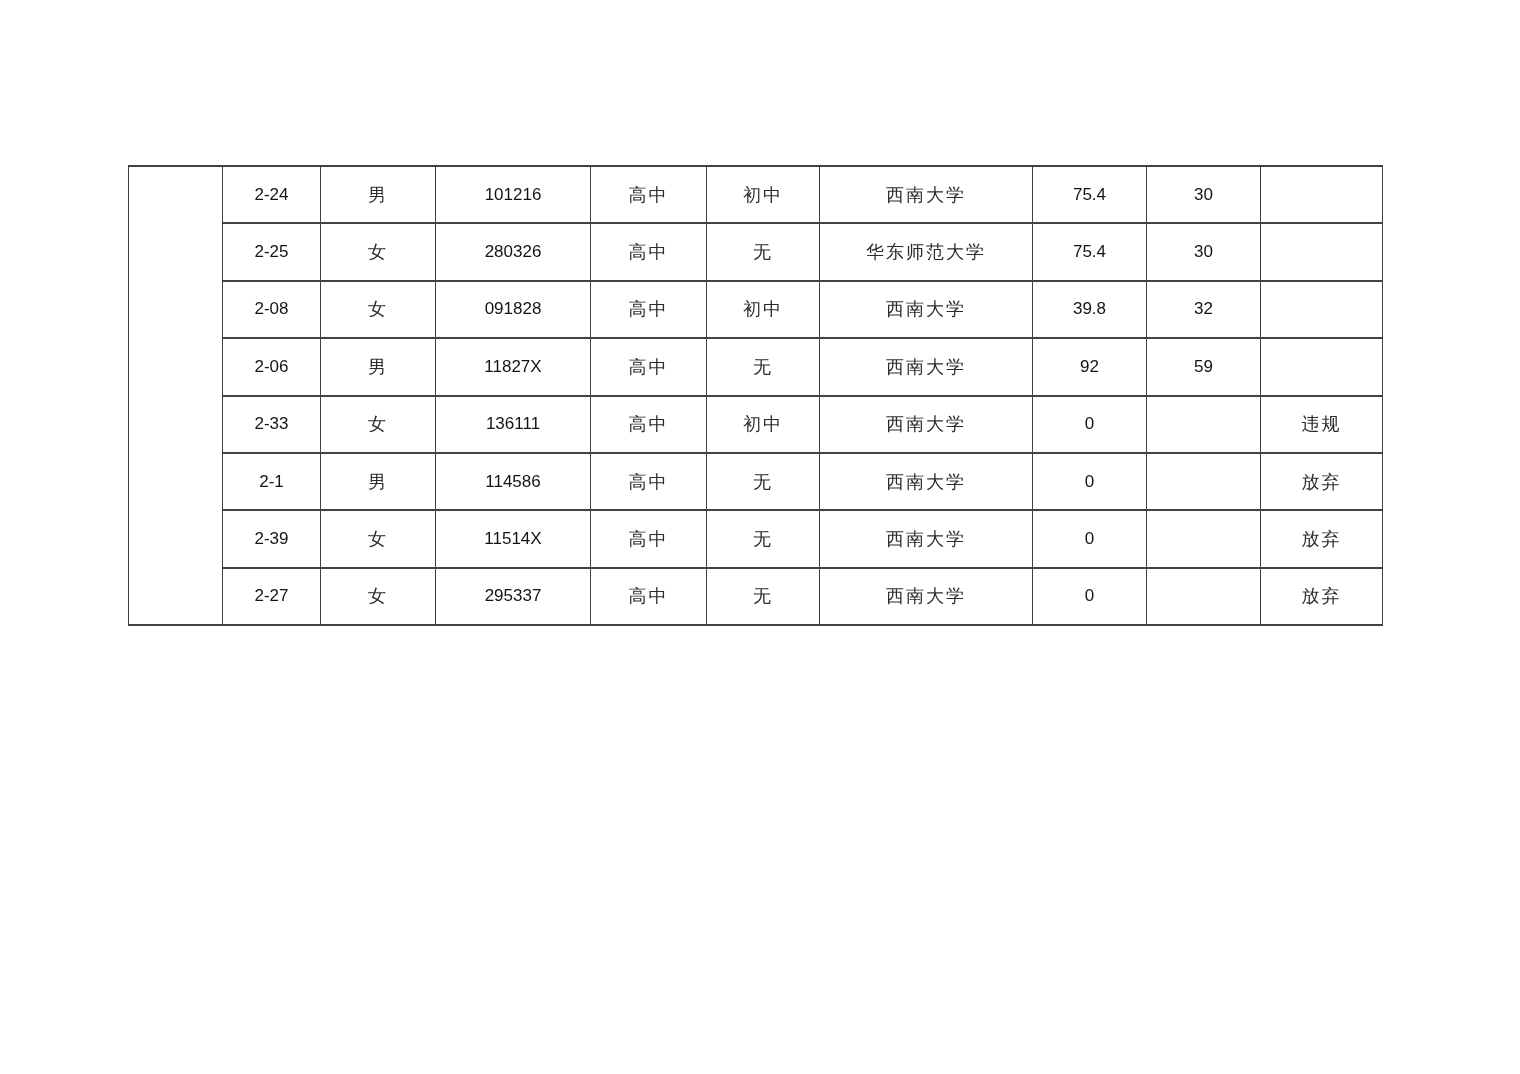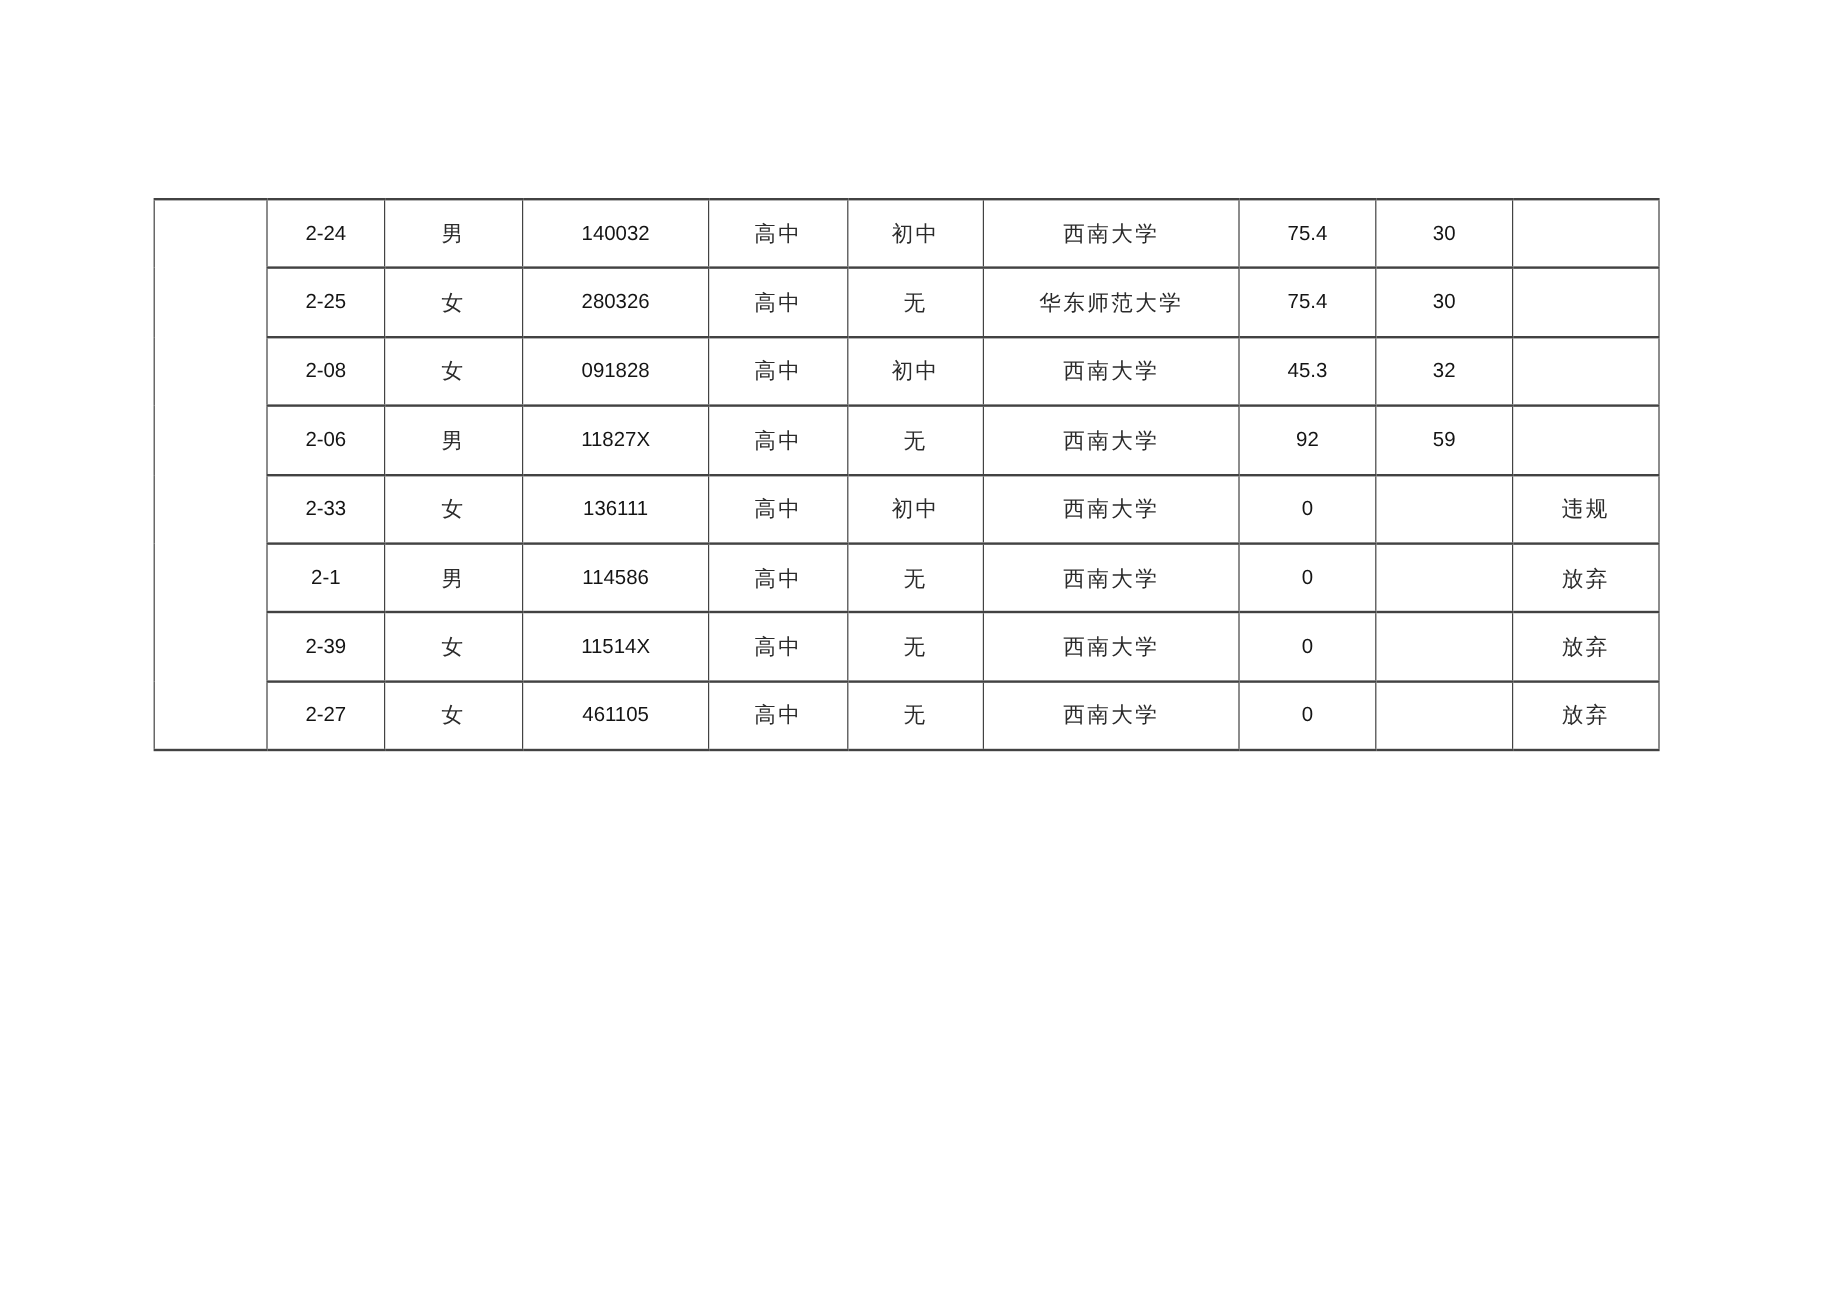--- a/index.html
+++ b/index.html
@@ -68,21 +68,21 @@
         <col style="width: 213px;">
         <col style="width: 114px;">
         <col style="width: 114px;">
         <col style="width: 122px;">
       </colgroup>
     <tbody id="table-body">
         <tr>
           <td rowspan="8" class="merged"></td>
           <td>2-24</td>
           <td class="cjk">男</td>
-          <td>140032</td>
+          <td>101216</td>
           <td class="cjk">高中</td>
           <td class="cjk">初中</td>
           <td class="cjk">西南大学</td>
           <td>75.4</td>
           <td>30</td>
           <td></td>
         </tr>
         <tr>
           <td>2-25</td>
           <td class="cjk">女</td>
@@ -94,21 +94,21 @@
           <td>30</td>
           <td></td>
         </tr>
         <tr>
           <td>2-08</td>
           <td class="cjk">女</td>
           <td>091828</td>
           <td class="cjk">高中</td>
           <td class="cjk">初中</td>
           <td class="cjk">西南大学</td>
-          <td>45.3</td>
+          <td>39.8</td>
           <td>32</td>
           <td></td>
         </tr>
         <tr>
           <td>2-06</td>
           <td class="cjk">男</td>
           <td>11827X</td>
           <td class="cjk">高中</td>
           <td class="cjk">无</td>
           <td class="cjk">西南大学</td>
@@ -145,21 +145,21 @@
           <td class="cjk">高中</td>
           <td class="cjk">无</td>
           <td class="cjk">西南大学</td>
           <td>0</td>
           <td></td>
           <td class="cjk">放弃</td>
         </tr>
         <tr>
           <td>2-27</td>
           <td class="cjk">女</td>
-          <td>461105</td>
+          <td>295337</td>
           <td class="cjk">高中</td>
           <td class="cjk">无</td>
           <td class="cjk">西南大学</td>
           <td>0</td>
           <td></td>
           <td class="cjk">放弃</td>
         </tr>
       </tbody>
   </table>
 

